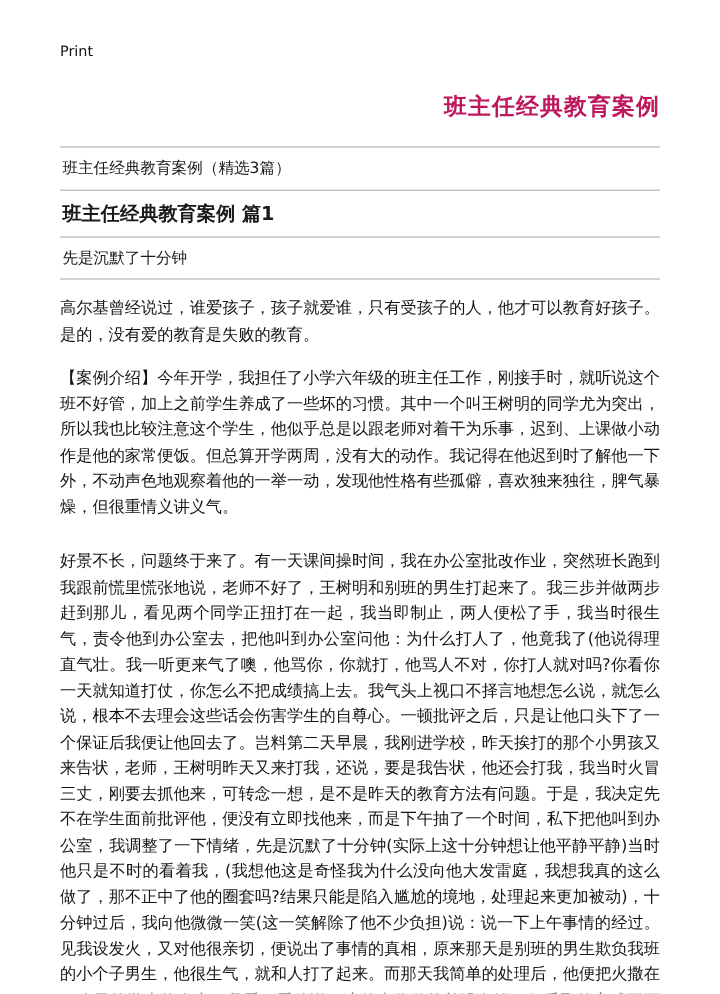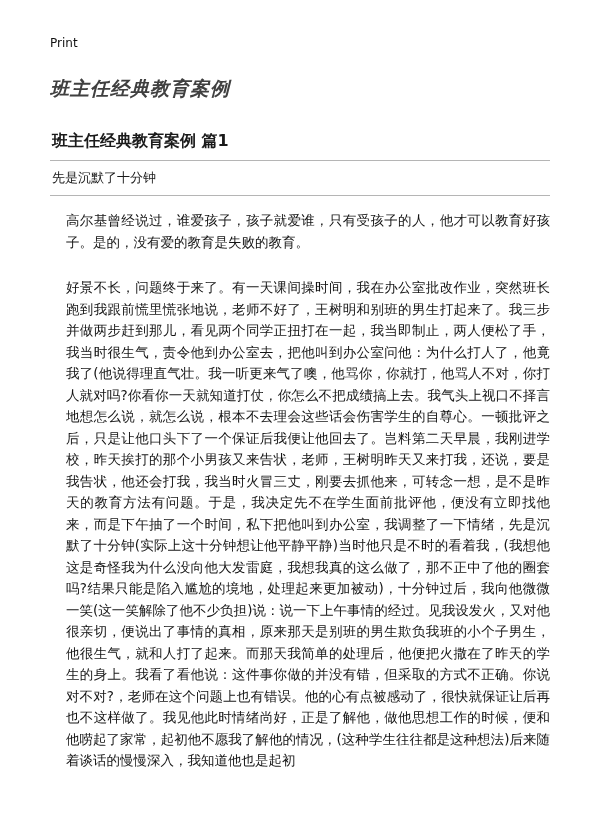--- a/index.html
+++ b/index.html
@@ -23,27 +23,26 @@
   }
   .print-label {
     display: inline-block;
     font-size: 12px;
     color: #111111;
     text-decoration: none;
     margin: 0 0 26px 0;
     cursor: pointer;
   }
   .doc-title {
-    text-align: left;
+    text-align: right;
     font-size: 19px;
     font-weight: bold;
     letter-spacing: 1px;
     margin: 0 0 20px 0;
-    color: #404040;
-    font-style: italic;
+    color: #be185d;
   }
   .subtitle-row {
     font-size: 13px;
     padding: 8px 2px 9px 2px;
     border-top: 1px solid #b5b5b5;
     border-bottom: 1px solid #b5b5b5;
   }
   .section-heading {
     font-size: 16px;
     font-weight: bold;
@@ -55,40 +54,42 @@
     padding: 8px 2px 8px 2px;
     border-bottom: 1px solid #b5b5b5;
   }
   .body-text {
     margin-top: 14px;
   }
   .para {
     font-size: 13.5px;
     line-height: 21.5px;
     text-align: justify;
-    margin: 0 0 15px 16px;
+    margin: 0 0 15px 0;
     color: #141414;
     word-break: break-all;
   }
   .para-gap {
     margin-top: 24px;
   }
 </style>
 </head>
 <body>
 
 <div class="page">
 
   <a class="print-label">Print</a>
 
   <h1 class="doc-title">班主任经典教育案例</h1>
 
+  <div class="subtitle-row">班主任经典教育案例（精选3篇）</div>
 
   <div class="section-heading">班主任经典教育案例 篇1</div>
 
   <div class="section-subheading">先是沉默了十分钟</div>
 
   <div class="body-text">
     <p class="para">高尔基曾经说过，谁爱孩子，孩子就爱谁，只有受孩子的人，他才可以教育好孩子。是的，没有爱的教育是失败的教育。</p>
+    <p class="para">【案例介绍】今年开学，我担任了小学六年级的班主任工作，刚接手时，就听说这个班不好管，加上之前学生养成了一些坏的习惯。其中一个叫王树明的同学尤为突出，所以我也比较注意这个学生，他似乎总是以跟老师对着干为乐事，迟到、上课做小动作是他的家常便饭。但总算开学两周，没有大的动作。我记得在他迟到时了解他一下外，不动声色地观察着他的一举一动，发现他性格有些孤僻，喜欢独来独往，脾气暴燥，但很重情义讲义气。</p>
     <p class="para para-gap">好景不长，问题终于来了。有一天课间操时间，我在办公室批改作业，突然班长跑到我跟前慌里慌张地说，老师不好了，王树明和别班的男生打起来了。我三步并做两步赶到那儿，看见两个同学正扭打在一起，我当即制止，两人便松了手，我当时很生气，责令他到办公室去，把他叫到办公室问他：为什么打人了，他竟我了(他说得理直气壮。我一听更来气了噢，他骂你，你就打，他骂人不对，你打人就对吗?你看你一天就知道打仗，你怎么不把成绩搞上去。我气头上视口不择言地想怎么说，就怎么说，根本不去理会这些话会伤害学生的自尊心。一顿批评之后，只是让他口头下了一个保证后我便让他回去了。岂料第二天早晨，我刚进学校，昨天挨打的那个小男孩又来告状，老师，王树明昨天又来打我，还说，要是我告状，他还会打我，我当时火冒三丈，刚要去抓他来，可转念一想，是不是昨天的教育方法有问题。于是，我决定先不在学生面前批评他，便没有立即找他来，而是下午抽了一个时间，私下把他叫到办公室，我调整了一下情绪，先是沉默了十分钟(实际上这十分钟想让他平静平静)当时他只是不时的看着我，(我想他这是奇怪我为什么没向他大发雷庭，我想我真的这么做了，那不正中了他的圈套吗?结果只能是陷入尴尬的境地，处理起来更加被动)，十分钟过后，我向他微微一笑(这一笑解除了他不少负担)说：说一下上午事情的经过。见我设发火，又对他很亲切，便说出了事情的真相，原来那天是别班的男生欺负我班的小个子男生，他很生气，就和人打了起来。而那天我简单的处理后，他便把火撒在了昨天的学生的身上。我看了看他说：这件事你做的并没有错，但采取的方式不正确。你说对不对?，老师在这个问题上也有错误。他的心有点被感动了，很快就保证让后再也不这样做了。我见他此时情绪尚好，正是了解他，做他思想工作的时候，便和他唠起了家常，起初他不愿我了解他的情况，(这种学生往往都是这种想法)后来随着谈话的慢慢深入，我知道他也是起初</p>
   </div>
 
 </div>
 
 </body></html>

